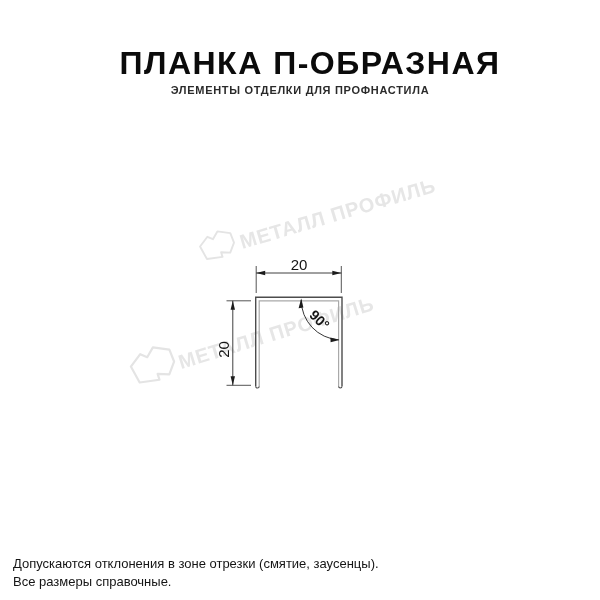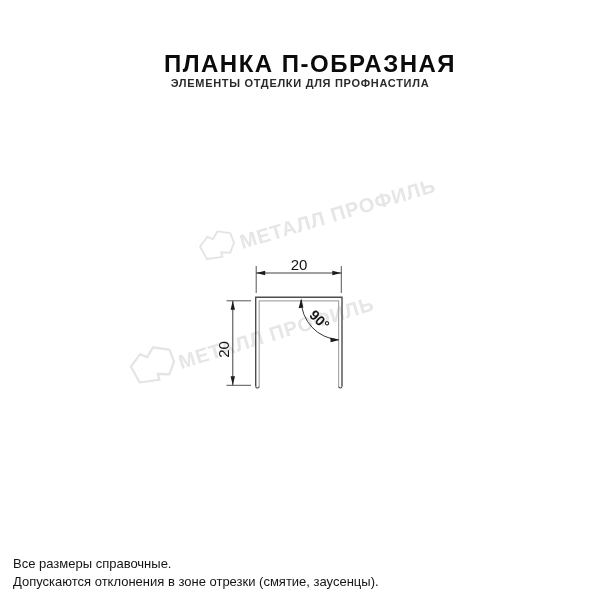--- a/index.html
+++ b/index.html
@@ -3,25 +3,25 @@
 <meta charset="utf-8">
 <style>
   html,body{margin:0;padding:0;background:#fff;}
   .page{
     position:relative;width:600px;height:600px;overflow:hidden;background:#ffffff;
     font-family:"Liberation Sans",sans-serif;
   }
   
   .header{position:absolute;top:50px;left:0;width:600px;text-align:center;z-index:3;}
   .title-line{
-    font-size:24px;font-weight:800;letter-spacing:1.5px;line-height:27px;
+    font-size:32px;font-weight:800;letter-spacing:1.5px;line-height:27px;
     color:#0b0b0b;white-space:nowrap;margin-left:20px;
   }
   .subtitle{
-    font-size:11px;font-weight:bold;letter-spacing:0.7px;
+    margin-top:7px;font-size:11px;font-weight:bold;letter-spacing:0.7px;
     color:#2a2a2a;white-space:nowrap;
   }
   
   .wm-text{
     position:absolute;z-index:1;white-space:nowrap;
     font-size:20px;font-weight:bold;letter-spacing:0.8px;color:#e6e6e6;
     height:20px;line-height:20px;transform-origin:left bottom;
   }
   .wm-text-1{left:243px;top:232px;transform:rotate(-16.5deg);}
   .wm-text-2{left:182px;top:352px;transform:rotate(-17deg);}
@@ -91,17 +91,17 @@
       <g>
         <path d="M 301.2 299.8 A 39.9 39.9 0 0 0 338.8 339.8" fill="none" stroke="#1f1f1f" stroke-width="0.9"></path>
         <polygon points="301.2,298.6 298.6,308.2 303.4,307.6" fill="#1c1c1c"></polygon>
         <polygon points="339.4,339.9 330.4,337.4 330.6,342.2" fill="#1c1c1c"></polygon>
         <text transform="translate(308.5,316) rotate(44)" font-size="14" font-weight="bold" fill="#141414">90°</text>
       </g>
     </svg>
   </div>
 
   <div class="footer">
+    <div>Допускаются отклонения в зоне отрезки (смятие, заусенцы).</div>
     <div>Все размеры справочные.</div>
-    <div>Допускаются отклонения в зоне отрезки (смятие, заусенцы).</div>
   </div>
 
 </div>
 
 </body></html>

